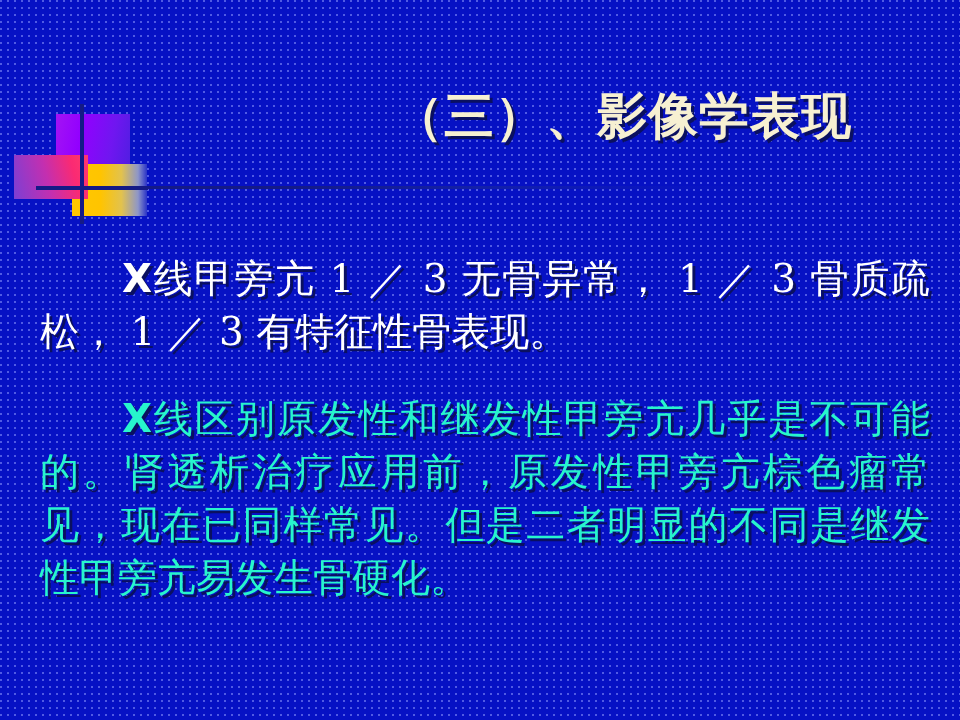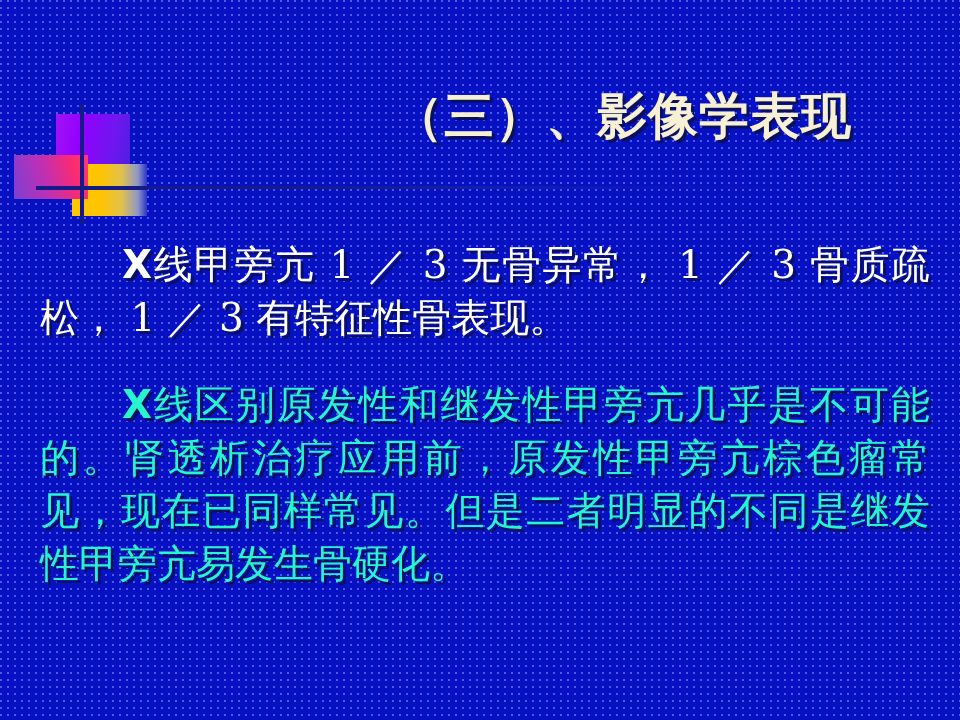--- a/index.html
+++ b/index.html
@@ -99,21 +99,21 @@
     color: #f7f0d2;
     text-shadow: 3px 3px 0 #0a1060;
     white-space: nowrap;
     margin-left: 12px;
   }
 
   
   #body {
     position: absolute;
     left: 40px;
-    top: 238px;
+    top: 252px;
     width: 890px;
   }
   .para {
     font-family: "DejaVu Serif", "Liberation Serif", serif;
     font-size: 39px;
     line-height: 53px;
     letter-spacing: 0px;
     text-indent: 2.1em;
     margin: 0;
     text-align: justify;

